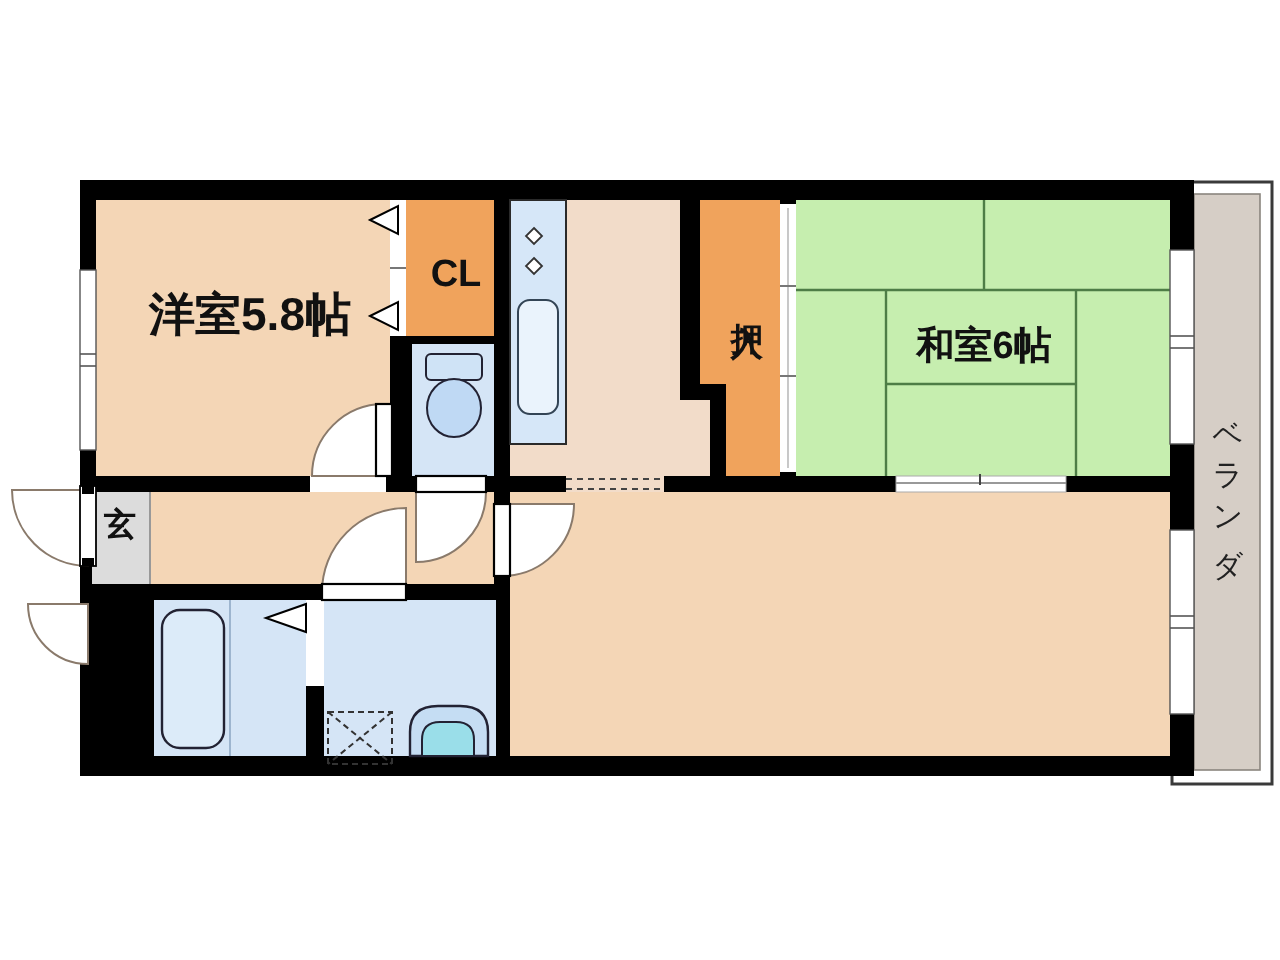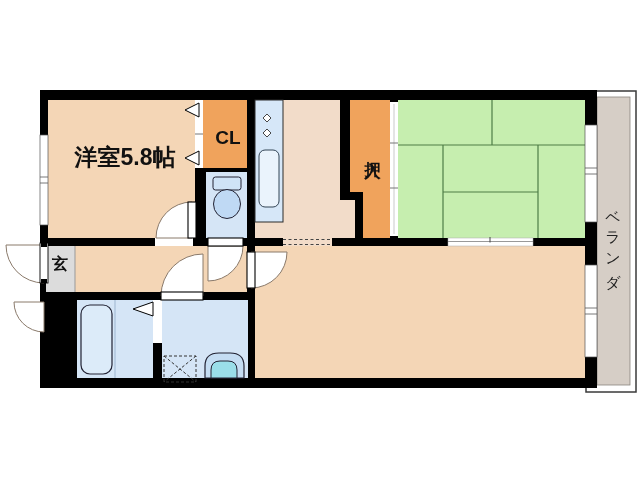--- a/index.html
+++ b/index.html
@@ -146,15 +146,16 @@
     <path d="M205,378 V366 Q205,353 219,353 H230 Q244,353 244,366 V378 Z" fill="#c5ddf3" stroke="#222233" stroke-width="1.2"></path>
     <path d="M211,378 V370 Q211,361 220,361 H228 Q237,361 237,370 V378 Z" fill="#9adee9" stroke="#222233" stroke-width="1"></path>
 
     <line x1="75" y1="246" x2="75" y2="292" stroke="#999" stroke-width="1"></line>
   </g>
 </svg>
 
   <div class="lbl lbl-western">洋室5.8帖</div>
   <div class="lbl lbl-cl">CL</div>
   <div class="lbl lbl-oshiire">押入</div>
+  <div class="lbl lbl-washitsu">和室6帖</div>
   <div class="lbl lbl-genkan">玄</div>
   <div class="lbl lbl-veranda">ベランダ</div>
 </div>
 
 </body></html>

